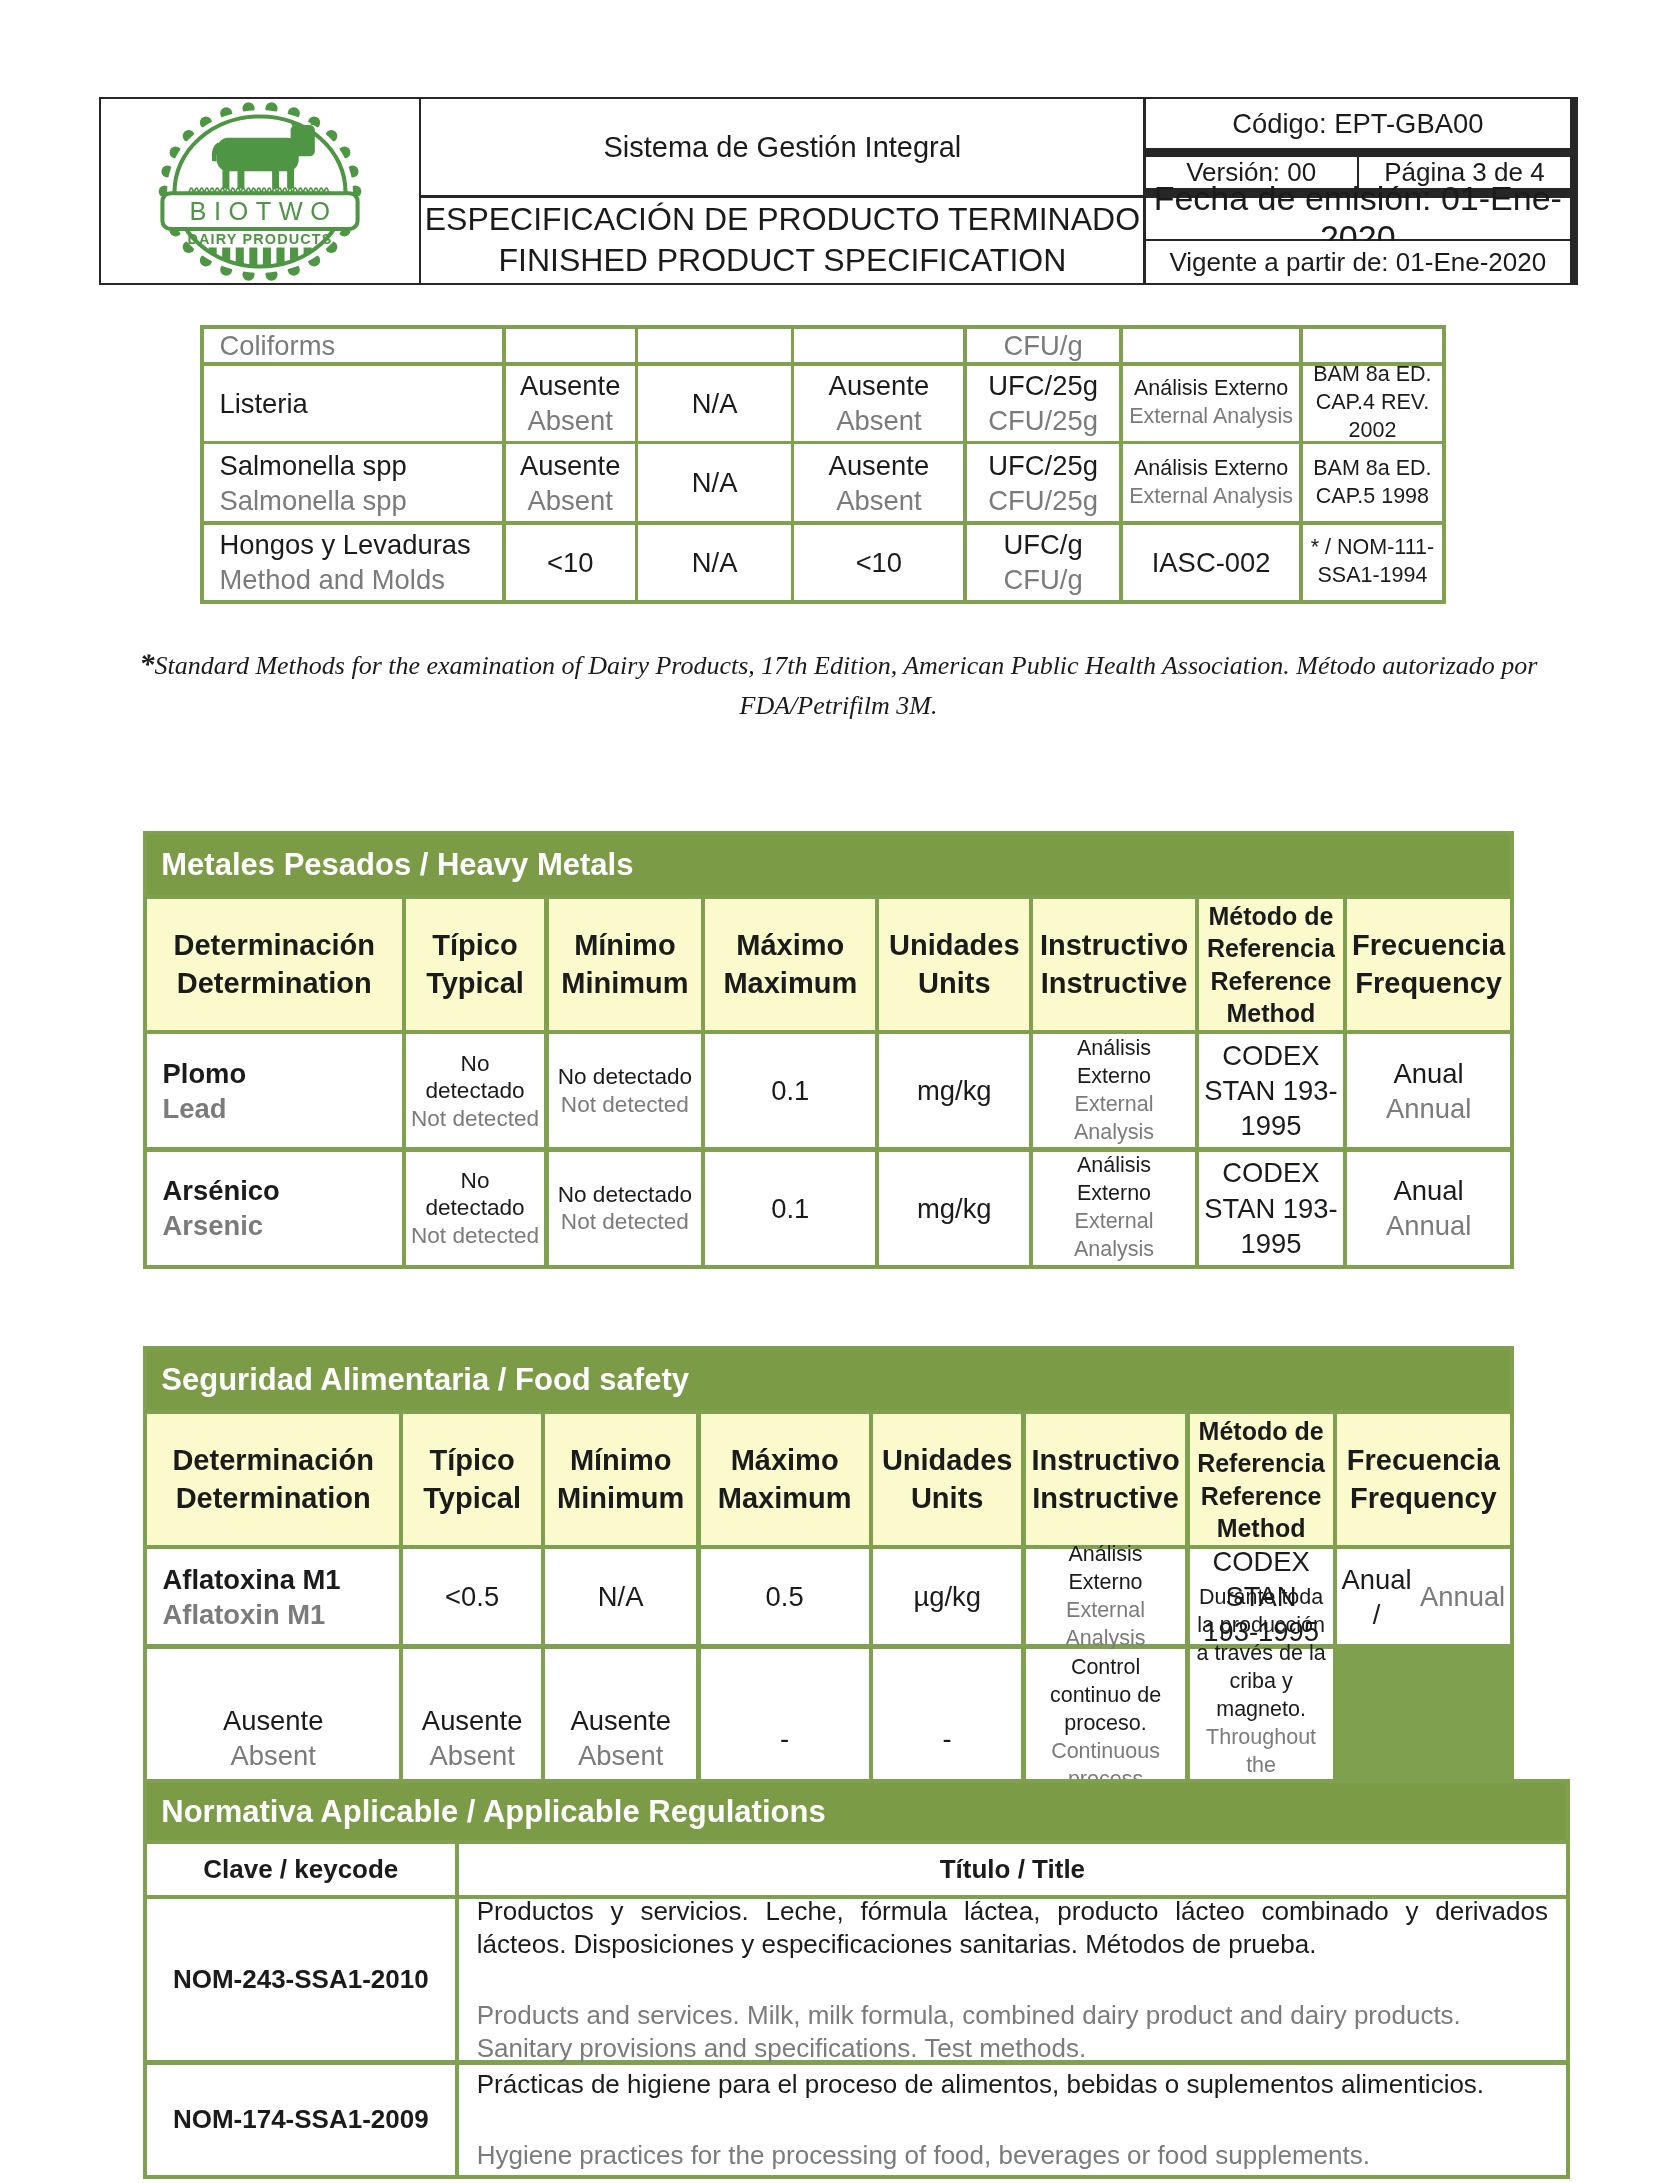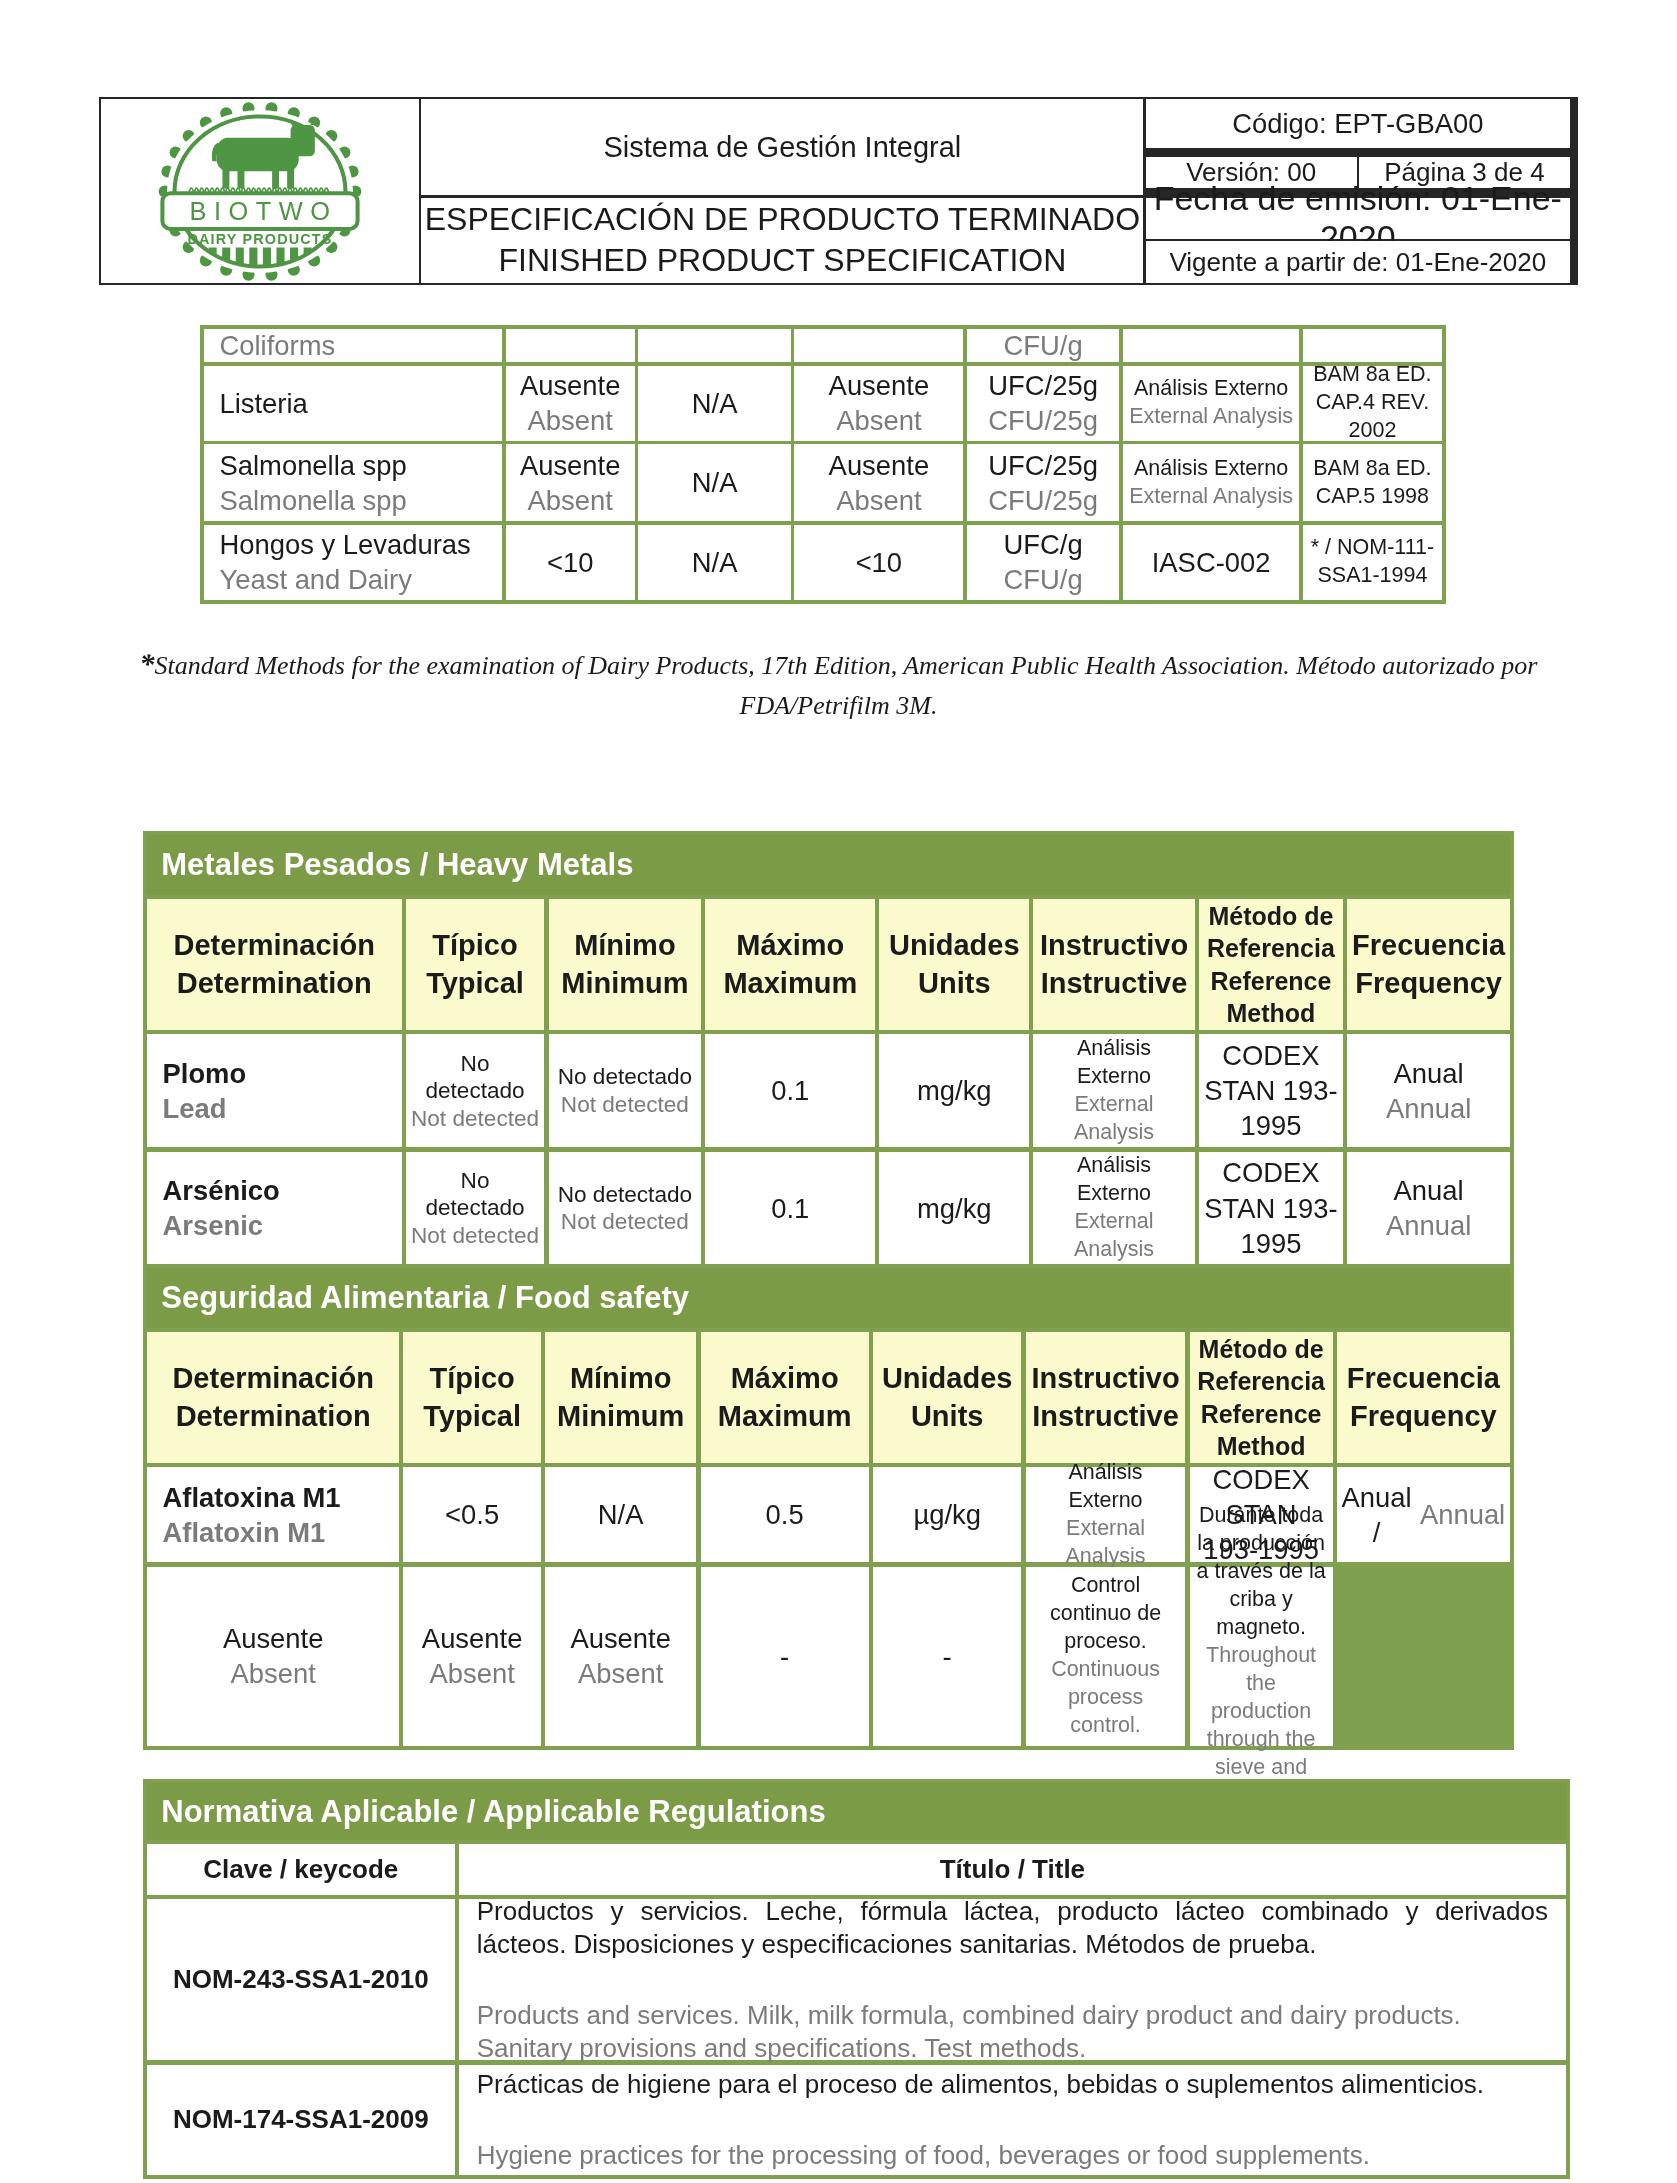--- a/index.html
+++ b/index.html
@@ -40,21 +40,21 @@
   .t1{left:200px;top:325px;width:1246px;border-width:4.2px;gap:3.6px;
       grid-template-columns:512fr 222fr 262fr 290fr 262fr 303fr 239fr;
       grid-template-rows:33px 75px 77px 75px;}
 
   
   .hm{left:143px;top:831px;width:1371px;
       grid-template-columns:450fr 245fr 270fr 300fr 265fr 285fr 255fr 230fr;
       grid-template-rows:60px 131px 113px 113px;}
 
   
-  .fs{left:143px;top:1264px;width:1371px;
+  .fs{left:143px;top:1346px;width:1371px;
       grid-template-columns:450fr 245fr 270fr 300fr 265fr 285fr 255fr 230fr;
       grid-template-rows:60px 131px 95px 179px;}
 
   
   .norm{left:143px;top:1779px;width:1427px;
         grid-template-columns:500fr 1800fr;
         grid-template-rows:57px 51px 161px 110px;}
   .kcell{font-weight:bold;font-size:26px;}
   .khead,.thead{font-weight:bold;font-size:26px;}
   .tcell{align-items:stretch;text-align:left;padding:6px 18px;font-size:26px;line-height:1.27;gap:38px;}
@@ -256,21 +256,21 @@
     <div class="c sm">
         <span class="es">Análisis Externo</span>
         <span class="en">External Analysis</span>
       </div>
     <div class="c sm">
         <span class="es">BAM 8a ED. CAP.5 1998</span>
       </div>
 
     <div class="c name">
         <span class="es">Hongos y Levaduras</span>
-        <span class="en">Yeast and Dairy</span>
+        <span class="en">Method and Molds</span>
       </div>
     <div class="c">
         <span class="es">&lt;10</span>
       </div>
     <div class="c">
         <span class="es">N/A</span>
       </div>
     <div class="c">
         <span class="es">&lt;10</span>
       </div>

